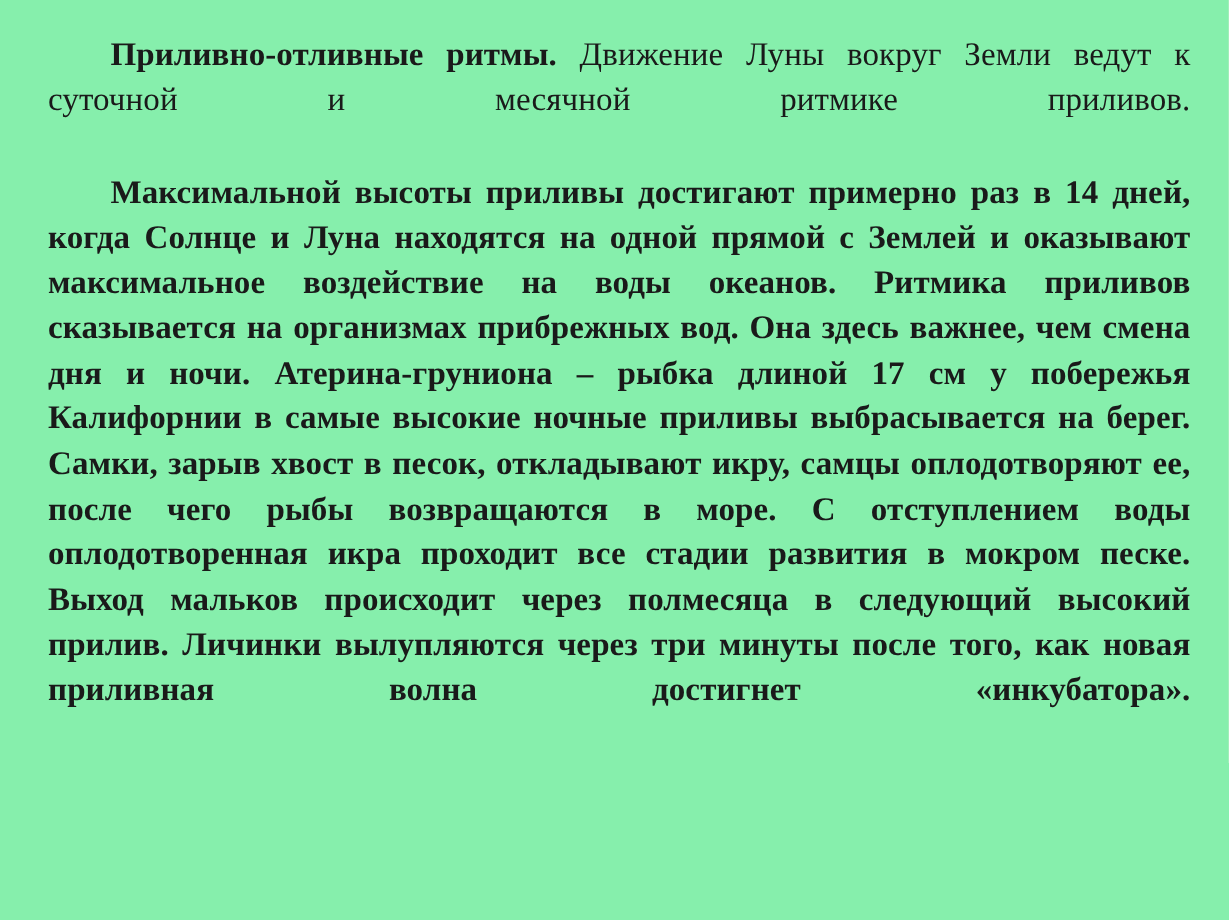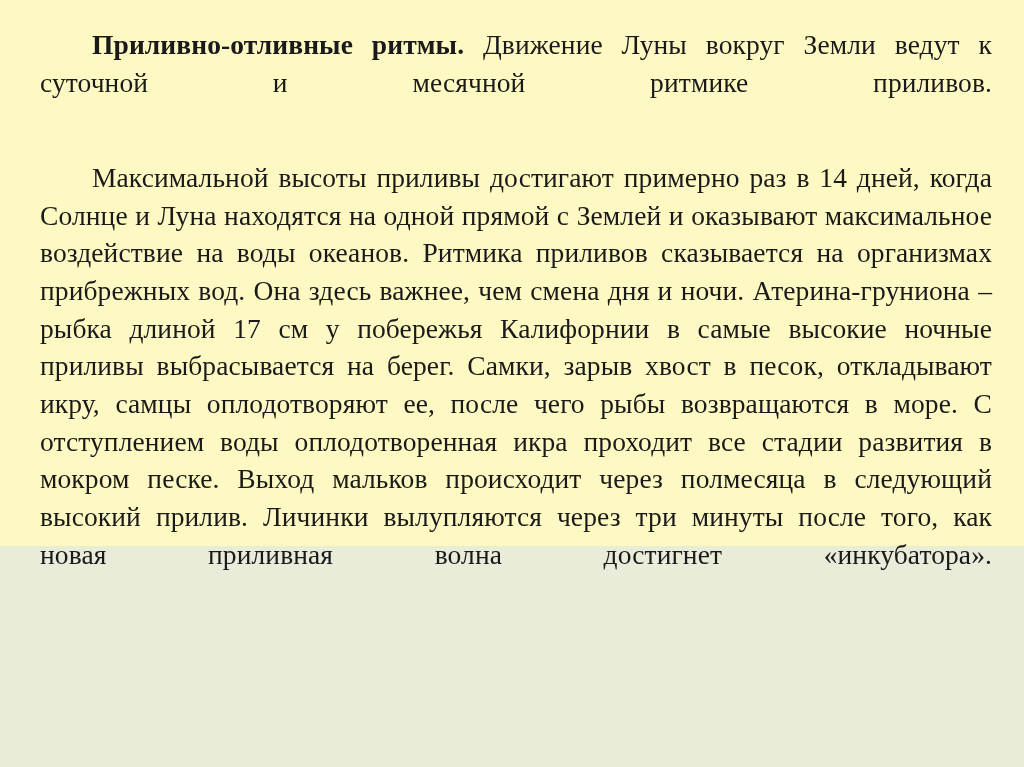--- a/index.html
+++ b/index.html
@@ -9,39 +9,40 @@
   body {
     width: 1024px;
     height: 767px;
     background: #e9ecd9;
     font-family: "Liberation Serif", "DejaVu Serif", serif;
     color: #1a1a1a;
     overflow: hidden;
   }
   .slide {
     width: 1024px;
-    height: 546px;
+    height: 767px;
     box-sizing: border-box;
     padding: 26px 36px 0 40px;
-    background: #fef9c3;
+    background: #86efac;
     position: relative;
   }
   .content-block {
     width: 952px;
   }
   p.para {
     margin: 0;
     text-align: justify;
     text-justify: inter-word;
     font-size: 27.5px;
     line-height: 1.37;
     letter-spacing: 0.1px;
   }
   p.para + p.para {
-    margin-top: 20px;
+    margin-top: 2px;
+    font-weight: bold;
   }
   .indent {
     display: inline-block;
     width: 52px;
   }
   .lead-term {
     font-weight: bold;
   }
   
   p.para::after {

